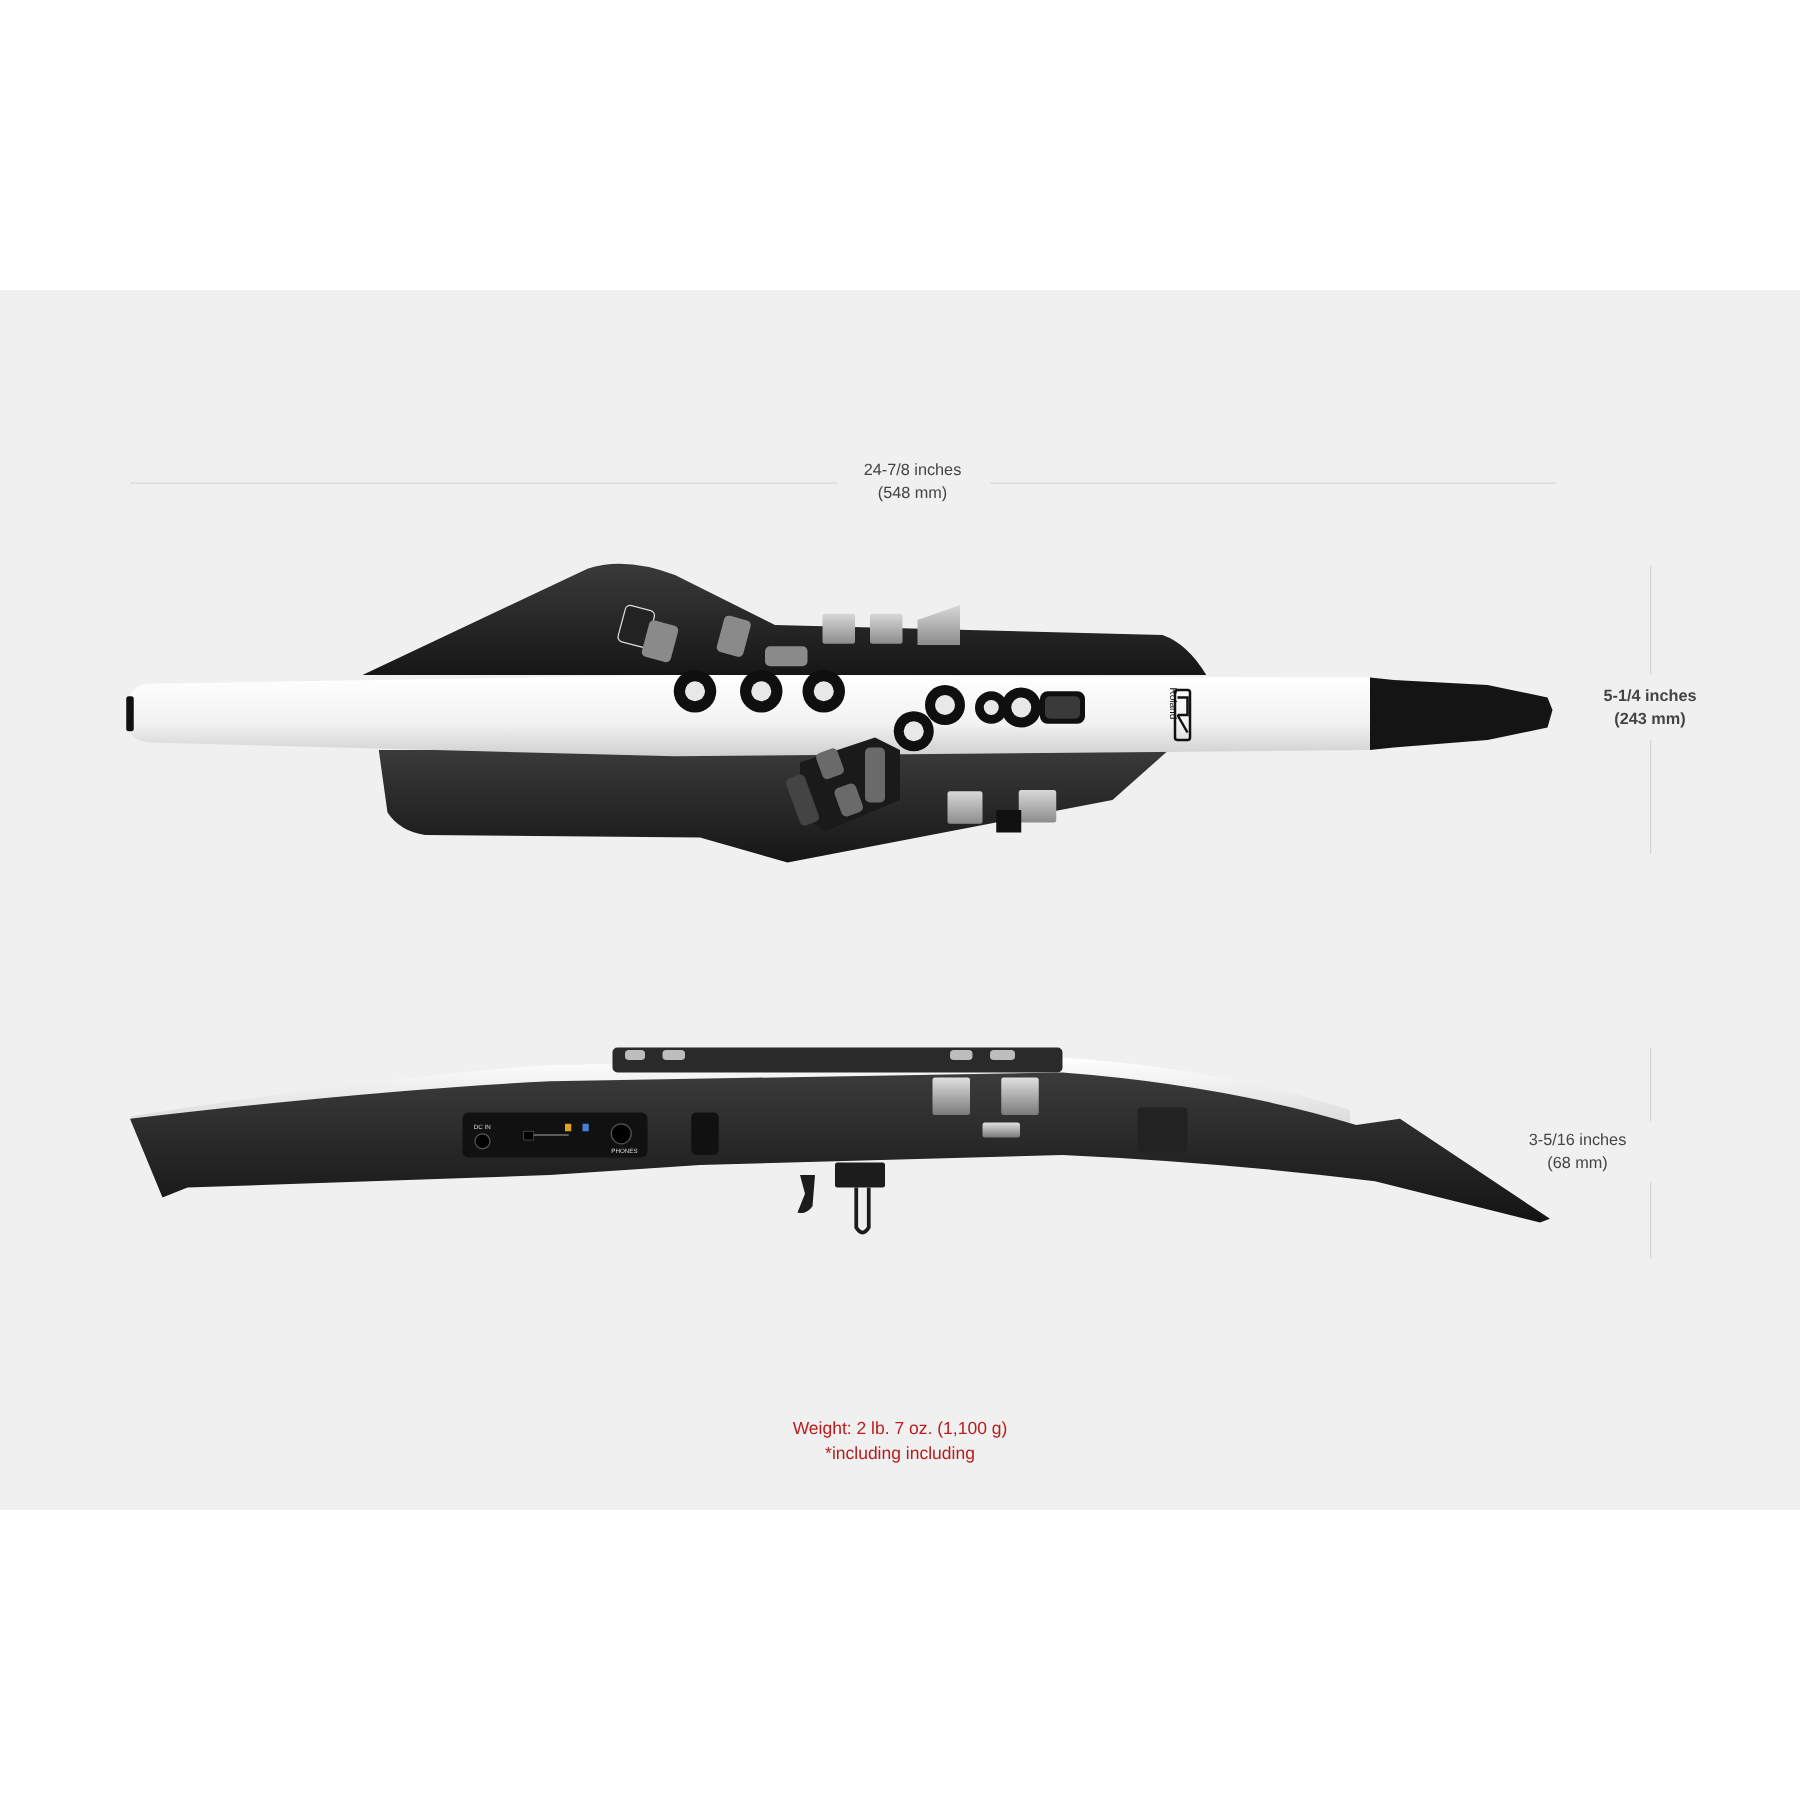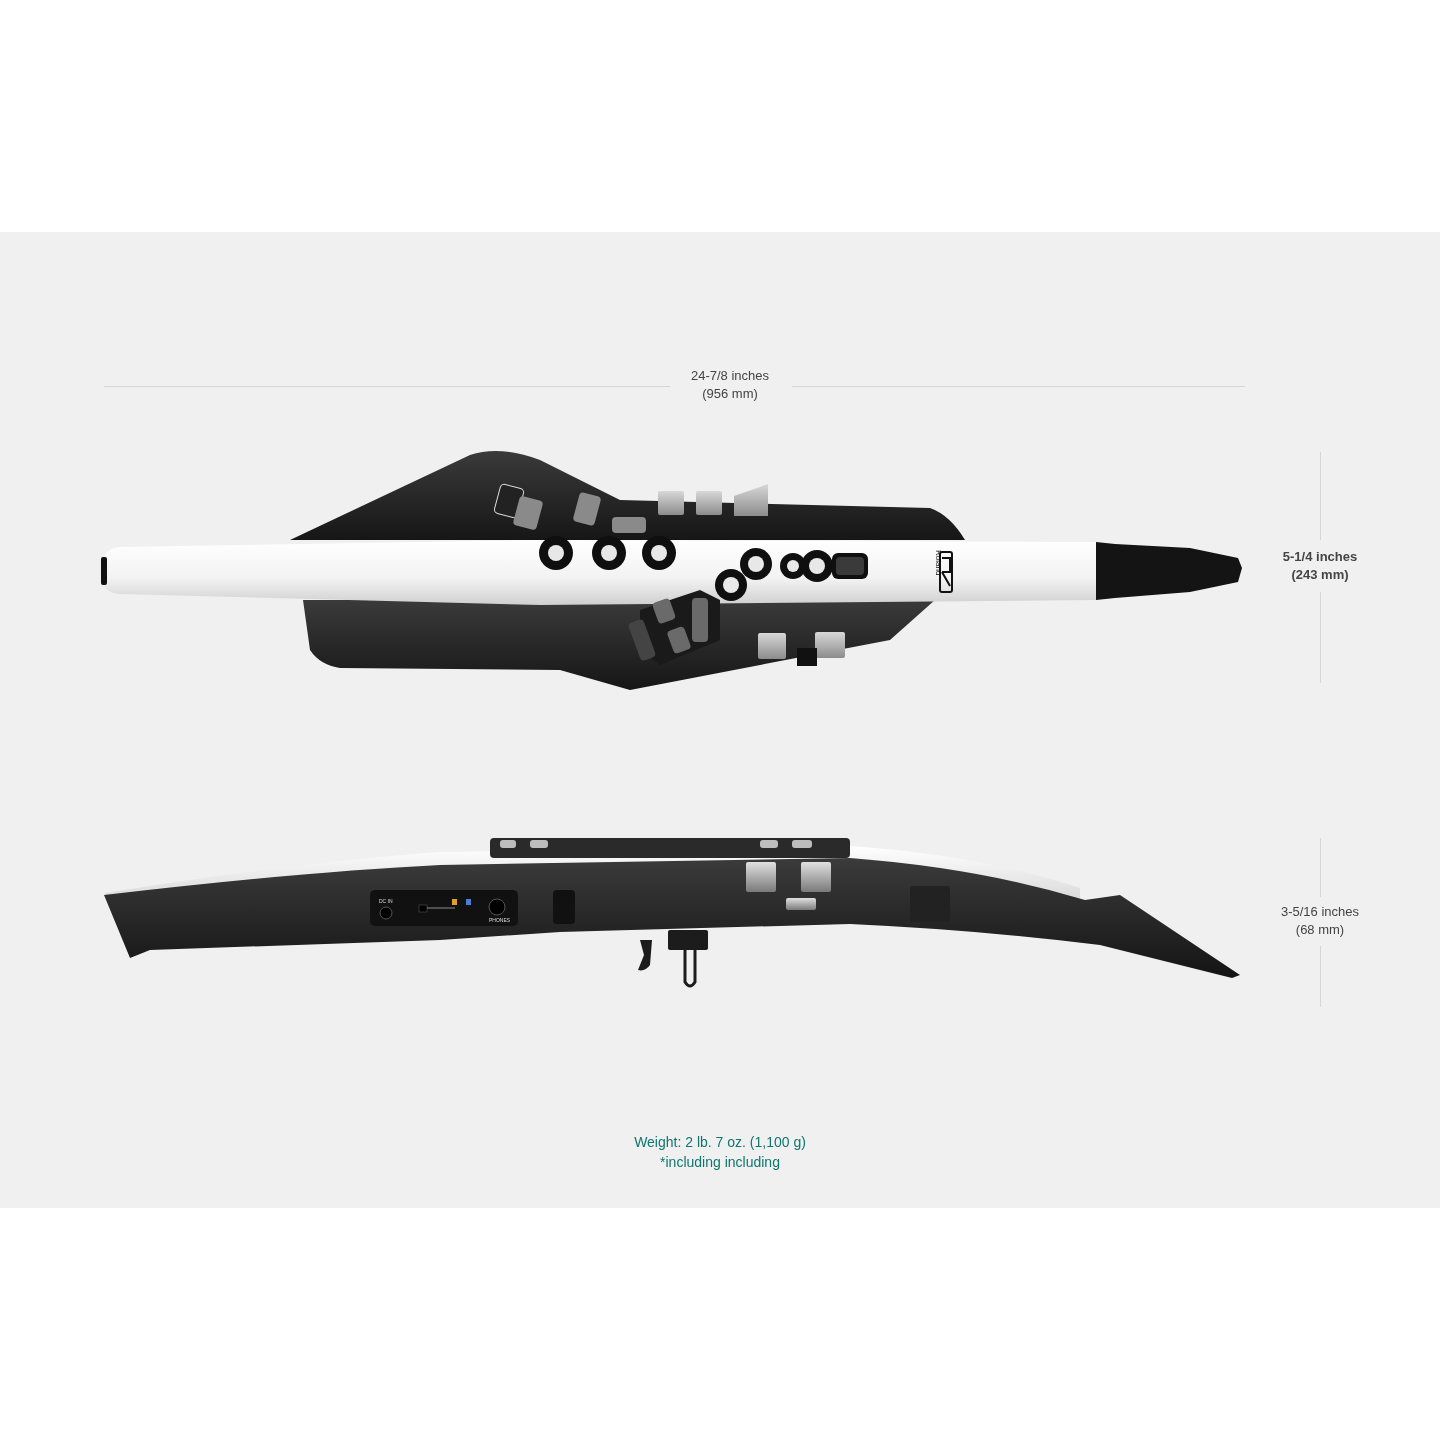--- a/index.html
+++ b/index.html
@@ -4,46 +4,46 @@
 <style>
   html, body { margin:0; padding:0; background:#ffffff; }
   body { width:1440px; height:1440px; position:relative; overflow:hidden;
          font-family:"Liberation Sans", sans-serif; }
   .panel { position:absolute; left:0; top:232px; width:1440px; height:976px; background:#f0f0f0; }
   .dim-line-h { position:absolute; height:1px; background:#d6d6d6; }
   .dim-line-v { position:absolute; width:1px; background:#d6d6d6; }
   .label { position:absolute; color:#444; font-size:13px; line-height:18px; text-align:center; }
   .label span { display:block; }
   .weight { position:absolute; left:520px; top:1132px; width:400px; text-align:center;
-            color:#0f766e; font-size:14px; line-height:20px; }
+            color:#b91c1c; font-size:14px; line-height:20px; }
   .weight span { display:block; }
   svg { position:absolute; }
 </style>
 </head>
 <body>
 
 <div class="panel"></div>
 
 <div class="dim-line-h" style="left:104px; top:386px; width:566px;"></div>
 <div class="dim-line-h" style="left:792px; top:386px; width:453px;"></div>
 <div class="label" style="left:630px; top:367px; width:200px;">
   <span>24-7/8 inches</span>
-  <span>(956 mm)</span>
+  <span>(548 mm)</span>
 </div>
 
 <div class="dim-line-v" style="left:1320px; top:452px; height:88px;"></div>
 <div class="dim-line-v" style="left:1320px; top:592px; height:91px;"></div>
 <div class="label" style="left:1250px; top:548px; width:140px;font-weight:bold;">
   <span>5-1/4 inches</span>
   <span>(243 mm)</span>
 </div>
 
 <div class="dim-line-v" style="left:1320px; top:838px; height:59px;"></div>
 <div class="dim-line-v" style="left:1320px; top:946px; height:61px;"></div>
-<div class="label" style="left:1250px; top:903px; width:140px;">
+<div class="label" style="left:1192px; top:903px; width:140px;">
   <span>3-5/16 inches</span>
   <span>(68 mm)</span>
 </div>
 
 <svg style="left:0; top:0;" width="1440" height="760" viewBox="0 0 1440 760">
   <defs>
     <linearGradient id="whiteBody" x1="0" y1="0" x2="0" y2="1">
       <stop offset="0" stop-color="#ffffff"></stop>
       <stop offset="0.6" stop-color="#f2f2f2"></stop>
       <stop offset="1" stop-color="#cfcfcf"></stop>

